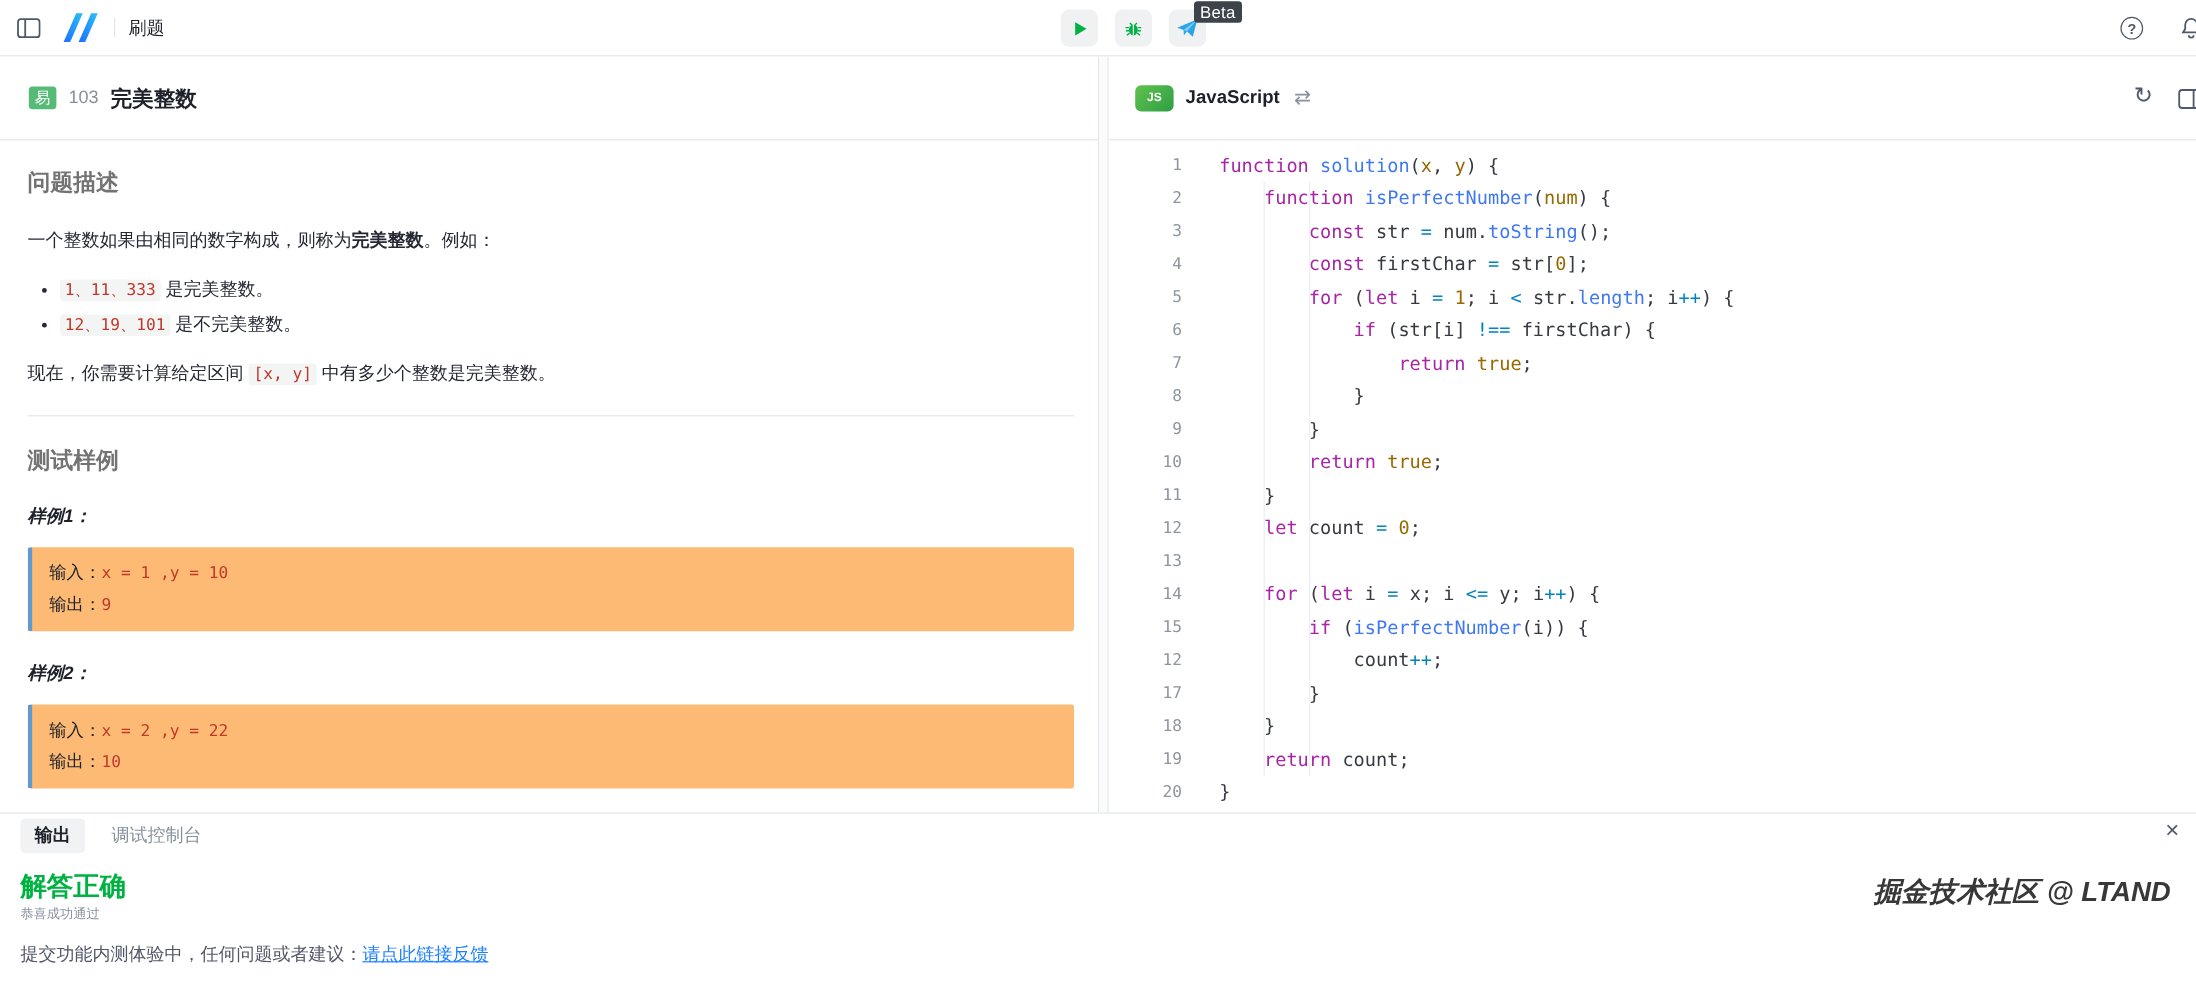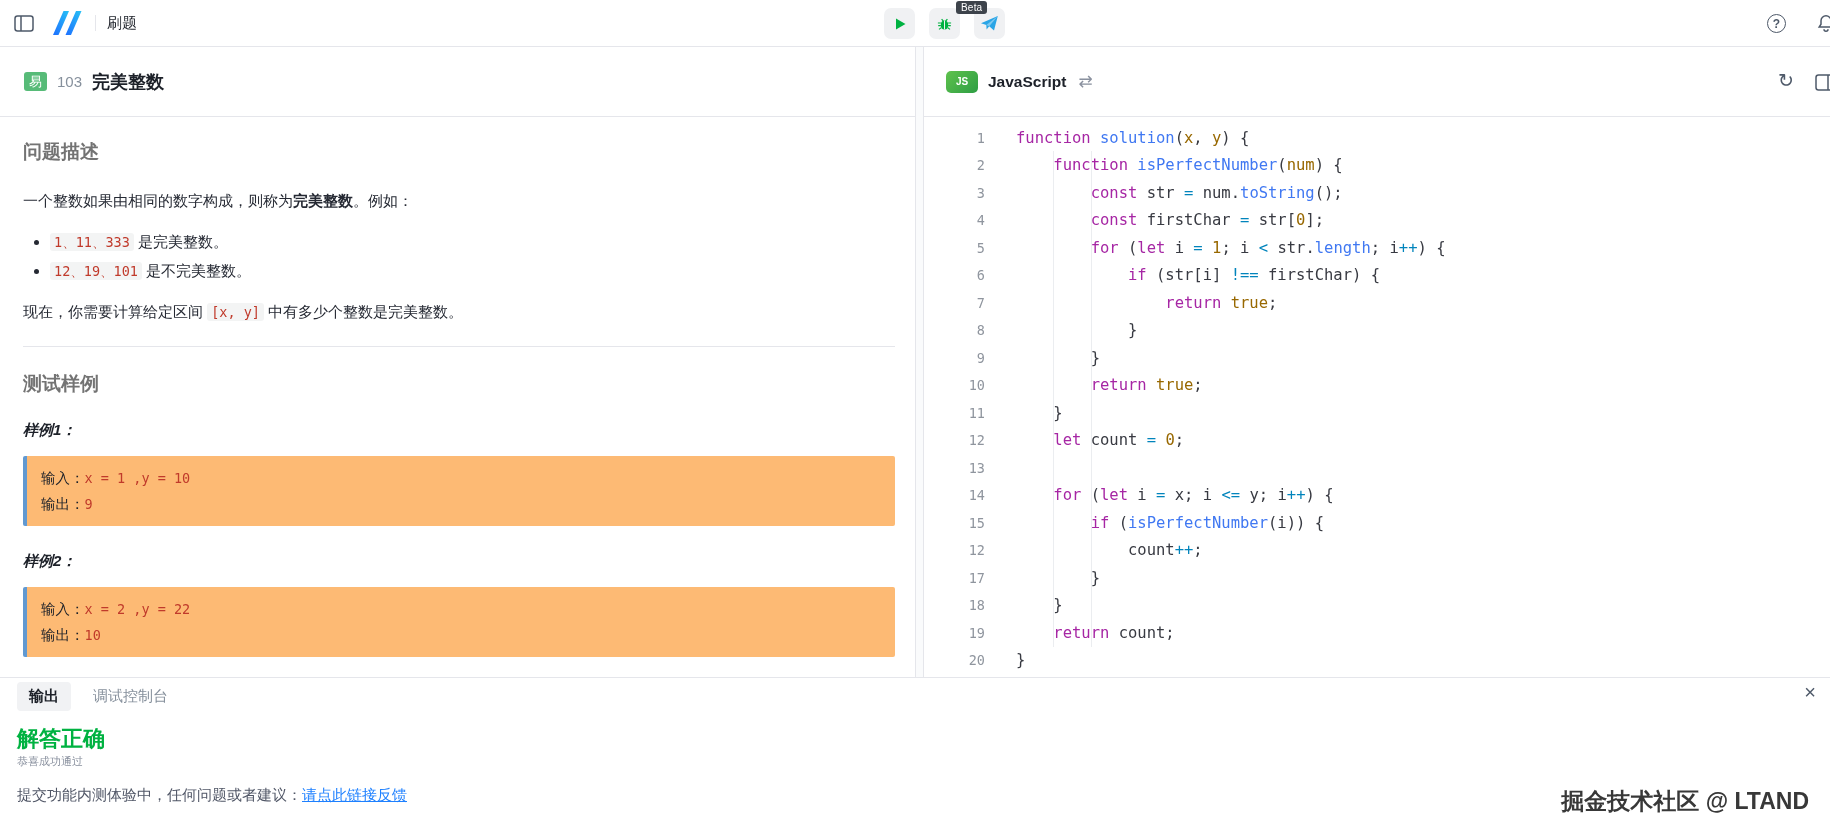--- a/index.html
+++ b/index.html
@@ -7,21 +7,21 @@
   body { font-family:"Liberation Sans","DejaVu Sans",sans-serif; background:#fff; color:#1d2129; position:relative; }
 
   
   .topbar { height:47px; border-bottom:1px solid #e5e6eb; display:flex; align-items:center; padding:0 14px; position:relative; background:#fff; }
   .icon-plain { display:flex; align-items:center; justify-content:center; color:#4e5969; cursor:pointer; background:none; border:none; }
   .brand { display:flex; align-items:center; gap:11px; margin-left:16px; }
   .brand-divider { width:1px; height:16px; background:#e5e6eb; }
   .brand-title { font-size:15px; color:#1d2129; }
   .run-group { position:absolute; left:884px; top:8px; display:flex; gap:14px; }
   .tool-btn { width:31px; height:31px; border-radius:7px; background:#f0f1f3; display:flex; align-items:center; justify-content:center; border:none; cursor:pointer; }
-  .beta { position:absolute; left:956px; top:1px; background:#3d434b; color:#fff; font-size:10px; padding:1px 5px; border-radius:3px; letter-spacing:.2px; z-index:2; }
+  .beta { position:absolute; left:995px; top:1px; background:#3d434b; color:#fff; font-size:14px; padding:1px 5px; border-radius:3px; letter-spacing:.2px; z-index:2; }
   .help-btn { position:absolute; right:44px; top:14px; }
   .help-circle { width:19px; height:19px; border:1.5px solid #4e5969; border-radius:50%; font-size:12px; display:flex; align-items:center; justify-content:center; color:#4e5969; font-weight:bold; }
   .bell-btn { position:absolute; right:-6px; top:13px; }
 
   
   .main { display:flex; height:630px; }
   .problem-panel { width:916px; flex:none; border-right:1px solid #e5e6eb; display:flex; flex-direction:column; background:#fff; }
   .gutter { width:8px; flex:none; background:#fafbfc; border-right:1px solid #e5e6eb; cursor:col-resize; }
   .editor-panel { flex:1; display:flex; flex-direction:column; overflow:hidden; background:#fff; }
 
@@ -69,21 +69,21 @@
   .console { height:142px; border-top:1px solid #e5e6eb; position:relative; padding-left:17px; overflow:hidden; background:#fff; }
   .c-tabs { height:36px; display:flex; align-items:center; gap:16px; }
   .c-tab { font-size:15px; color:#86909c; padding:5px 6px; background:none; border:none; cursor:pointer; }
   .c-tab.active { font-size:15px; font-weight:bold; color:#1d2129; background:#f1f2f4; padding:5px 12px; border-radius:4px; }
   .c-close { position:absolute; right:14px; top:4px; font-size:20px; color:#4e5969; line-height:1; background:none; border:none; cursor:pointer; }
   .c-result { margin-top:10px; font-size:22px; font-weight:bold; color:#00b241; }
   .c-sub { font-size:11px; color:#8a919f; }
   .c-feedback { margin-top:17px; font-size:15px; color:#515767; }
   .c-link { color:#1e80ff; text-decoration:underline; cursor:pointer; }
 
-  .watermark { position:absolute; right:21px; top:786px; font-size:23px; font-weight:bold; color:#383838; }
+  .watermark { position:absolute; right:21px; top:728px; font-size:23px; font-weight:bold; color:#383838;font-style:italic; }
 </style>
 </head>
 <body>
 
 <div class="topbar">
   <button class="icon-plain">
     <svg width="20" height="17" viewBox="0 0 20 17" fill="none" stroke="#4e5969" stroke-width="1.5">
         <rect x="1" y="1" width="18" height="15" rx="2.5"></rect>
         <path d="M7 1v15"></path>
       </svg>

